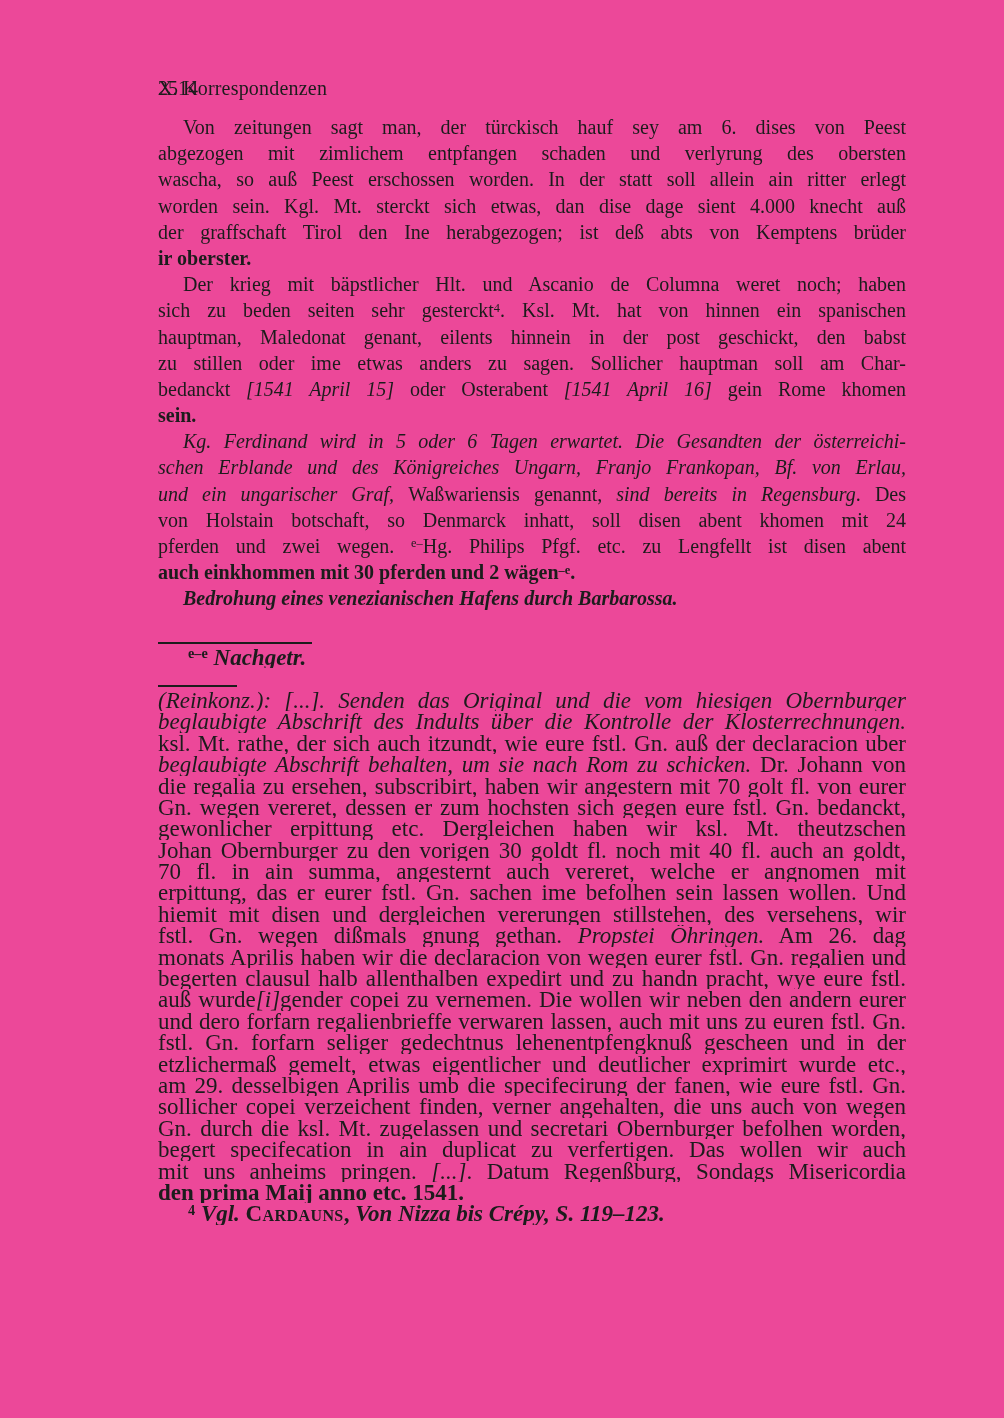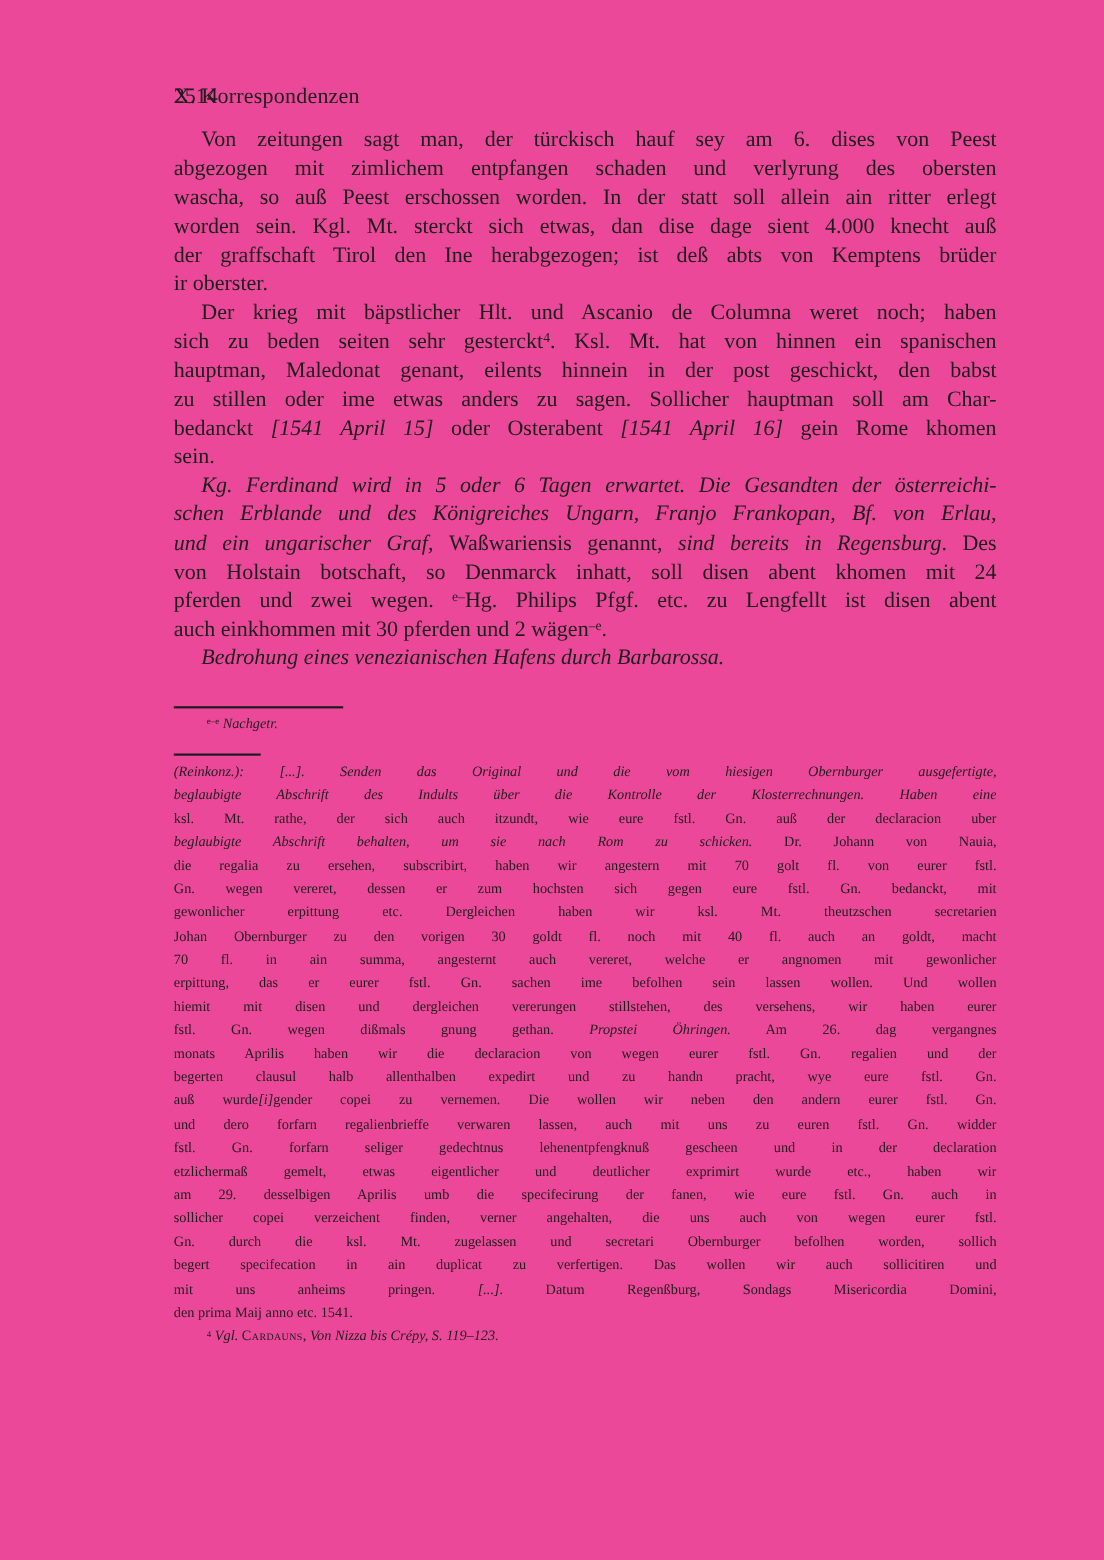--- a/index.html
+++ b/index.html
@@ -28,21 +28,21 @@
   
   .main { margin-top:14px; font-size:20px; line-height:26.2px; }
   .main .line { height:26.2px; }
 
   .line {
     text-align:justify;
     text-align-last:justify;
     overflow:hidden;
     white-space:normal;
   }
-  .line.last { text-align-last:left; }
+  .line.last { text-align-last:left;font-weight:bold; }
   .main .line.indent { text-indent:25px; }
 
   .s-r { font-style:normal;margin-top:28px; }
   .s-i { font-style:italic; }
   .s-sup {
     font-size:0.62em;
     position:relative; top:-0.45em;
     font-style:normal;
   }
   .s-sc { font-variant:small-caps; letter-spacing:0.4px; }
@@ -53,21 +53,21 @@
     border-top:2px solid #1c1c1c;
     margin-top:30px; margin-bottom:3px;
   }
   .rule-short {
     width:79px; height:0;
     border-top:2px solid #1c1c1c;
     margin-top:17px; margin-bottom:3px;
   }
 
   
-  .fn { font-size:13px; line-height:21.4px; }
+  .fn { font-size:23px; line-height:21.4px; }
   .fn .line { height:21.4px; }
   .fn .line.indent { text-indent:30px; }
 </style>
 </head>
 <body>
 
 <div class="page">
 
   <div class="running-header">
     <span class="pagenum">2514</span>

